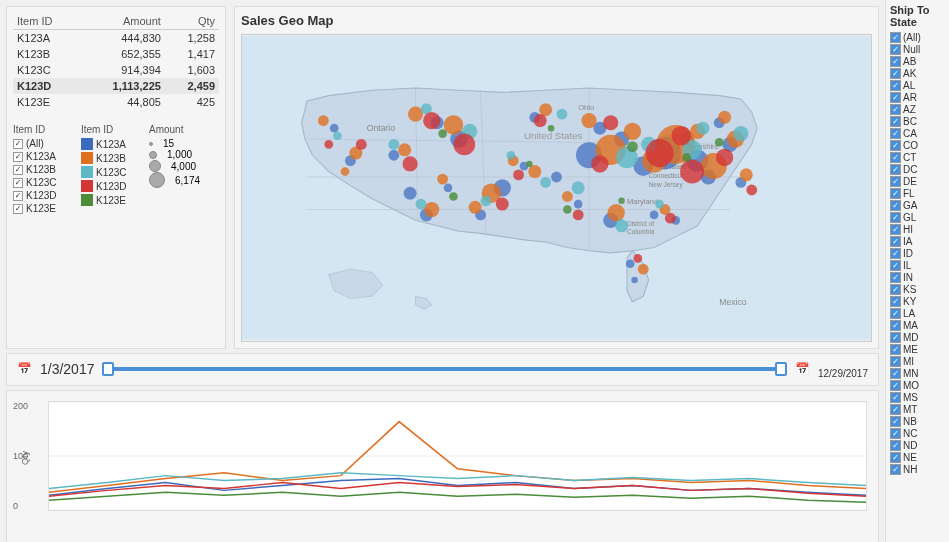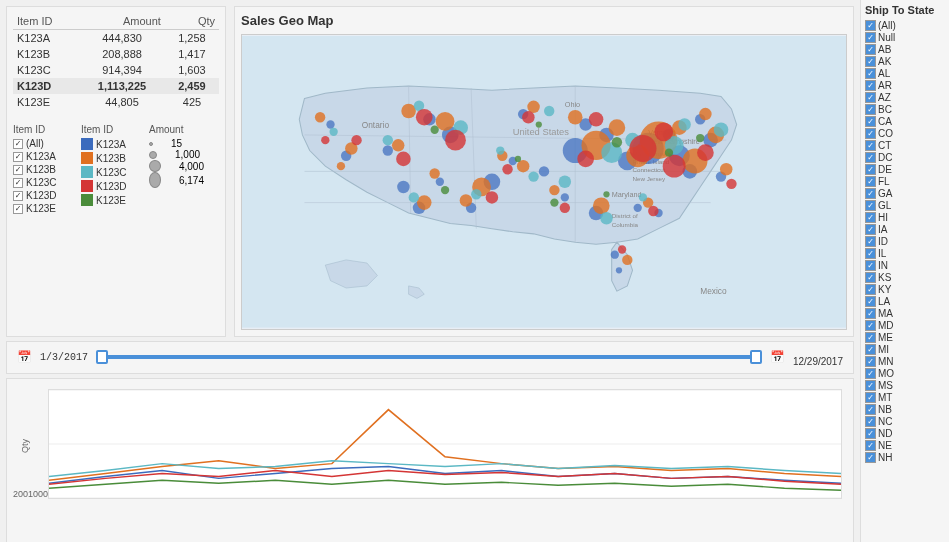--- a/index.html
+++ b/index.html
@@ -50,21 +50,21 @@
       font-weight: normal;
     }
     .sales-table th:not(:first-child) {
       text-align: right;
     }
     .sales-table td {
       padding: 2px 4px;
       color: #333;
     }
     .sales-table td:not(:first-child) {
-      text-align: center;
+      text-align: right;
     }
     .sales-table tr.highlight td {
       font-weight: bold;
       background: #e8e8e8;
     }
     .legend-section {
       margin-top: 14px;
     }
     .legend-col-title {
       font-size: 10px;
@@ -97,21 +97,21 @@
       font-size: 8px;
     }
     .legend-color-box {
       width: 12px;
       height: 12px;
       flex-shrink: 0;
     }
     .legend-amount-item {
       display: flex;
       align-items: center;
-      gap: 18px;
+      gap: 10px;
       font-size: 10px;
     }
     .legend-circle {
       border-radius: 50%;
       background: #aaa;
       border: 1px solid #888;
     }
     .geo-map-panel {
       flex: 1;
       background: #f5f5f5;
@@ -144,23 +144,22 @@
     .date-label {
       font-size: 11px;
       color: #555;
     }
     .date-slider-container {
       display: flex;
       align-items: center;
       gap: 8px;
     }
     .date-start {
-      font-size: 10px;
+      font-size: 14px;
       color: #333;
-      font-family: Liberation Mono, monospace;
     }
     .date-end {
       font-size: 10px;
       color: #333;
       margin-top: 8px;
     }
     .slider-track {
       flex: 1;
       height: 4px;
       background: #d0d0d0;
@@ -210,44 +209,43 @@
       height: 130px;
       margin-top: 4px;
     }
     .chart-y-axis {
       position: absolute;
       left: 0;
       top: 0;
       bottom: 20px;
       width: 30px;
       display: flex;
-      flex-direction: row;
+      flex-direction: column;
       justify-content: space-between;
-      align-items: flex-end;
       padding-right: 4px;
     }
     .chart-y-label {
       font-size: 9px;
       color: #666;
     }
     .chart-plot {
       position: absolute;
       left: 35px;
       right: 5px;
       top: 0;
       bottom: 20px;
       background: white;
       border: 1px solid #ddd;
     }
     svg.chart-svg {
       width: 100%;
       height: 100%;
     }
     .sidebar {
-      width: 89px;
+      width: 64px;
       background: #f5f5f5;
       border-left: 1px solid #ddd;
       padding: 4px 4px;
       overflow-y: auto;
       overflow-x: hidden;
     }
     .sidebar-title {
       font-size: 11px;
       font-weight: bold;
       color: #333;
@@ -319,21 +317,21 @@
           </tr>
         </thead>
         <tbody id="sales-tbody">
         <tr>
     <td>K123A</td>
     <td>444,830</td>
     <td>1,258</td>
   </tr>
             <tr>
     <td>K123B</td>
-    <td>208,888</td>
+    <td>652,355</td>
     <td>1,417</td>
   </tr>
             <tr>
     <td>K123C</td>
     <td>914,394</td>
     <td>1,603</td>
   </tr>
             <tr class="highlight">
     <td>K123D</td>
     <td>1,113,225</td>

